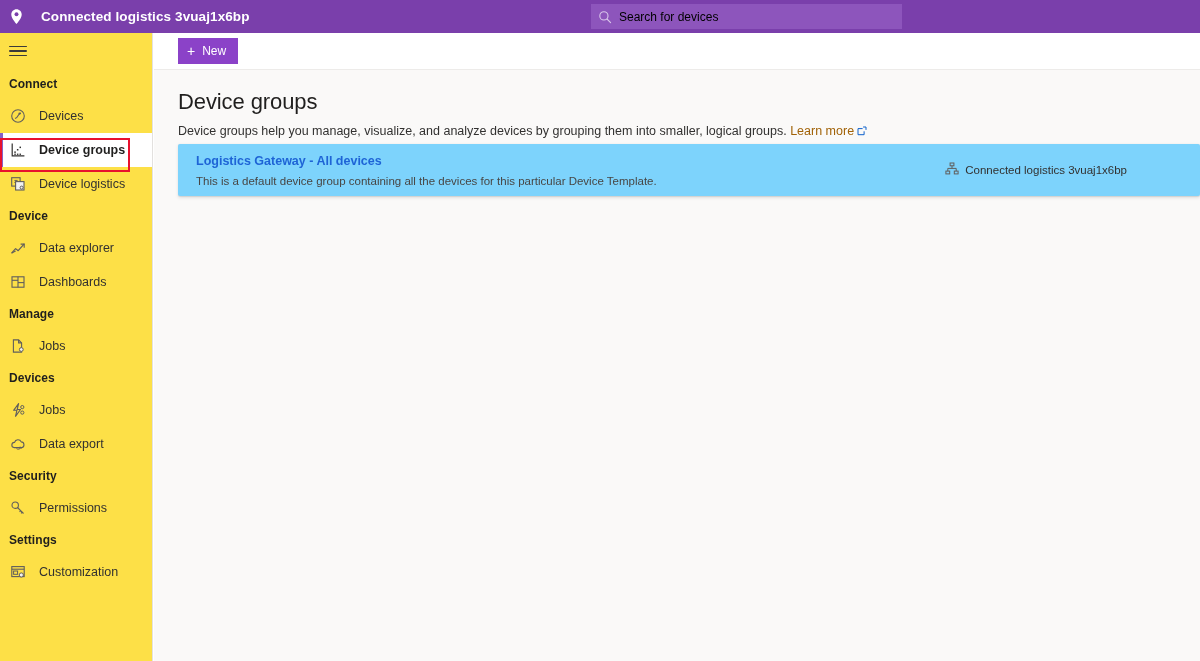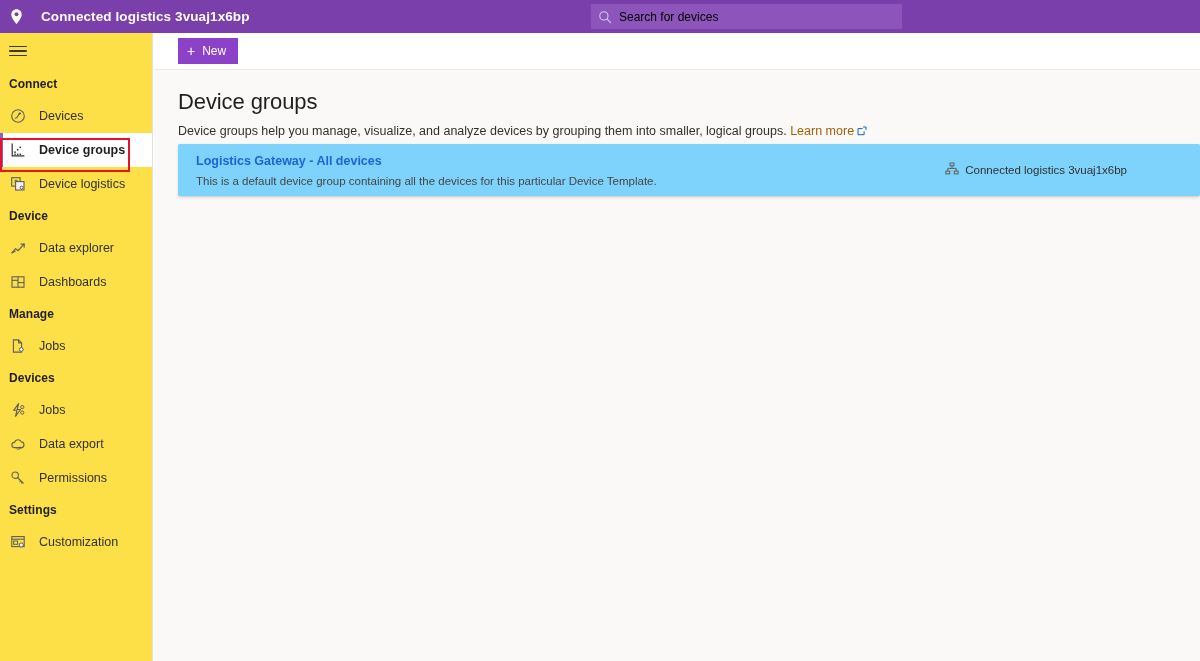--- a/index.html
+++ b/index.html
@@ -319,20 +319,21 @@
     <span class="nicon">
       <svg width="16" height="16" viewBox="0 0 16 16" aria-hidden="true">
         <path d="M4.3 11.6a2.6 2.6 0 0 1 .3-5.2 3.5 3.5 0 0 1 6.6-.5 2.9 2.9 0 0 1 .6 5.7z" fill="none" stroke="#605E5C" stroke-width="1.1" stroke-linejoin="round"></path>
         <path d="M6.5 12.6c1.4 1 3.3.7 4.2-.7" fill="none" stroke="#605E5C" stroke-width="1"></path>
         <path d="M10.2 10.6l.7 1.5 1.5-.6" fill="none" stroke="#605E5C" stroke-width="1"></path>
       </svg>
     </span>
     <span class="nlabel">Data export</span>
   </div>
 
+  <div class="nav-group-label">Security</div>
 
   <div class="nav-item">
     <span class="nicon">
       <svg width="16" height="16" viewBox="0 0 16 16" aria-hidden="true">
         <circle cx="5.2" cy="5.2" r="3.2" fill="none" stroke="#605E5C" stroke-width="1.1"></circle>
         <path d="M7.5 7.5l6 6" fill="none" stroke="#605E5C" stroke-width="1.1"></path>
         <path d="M10.7 10.7l-1.1 1.1M12.2 12.2l-1.1 1.1" stroke="#605E5C" stroke-width="1.1"></path>
       </svg>
     </span>
     <span class="nlabel">Permissions</span>

